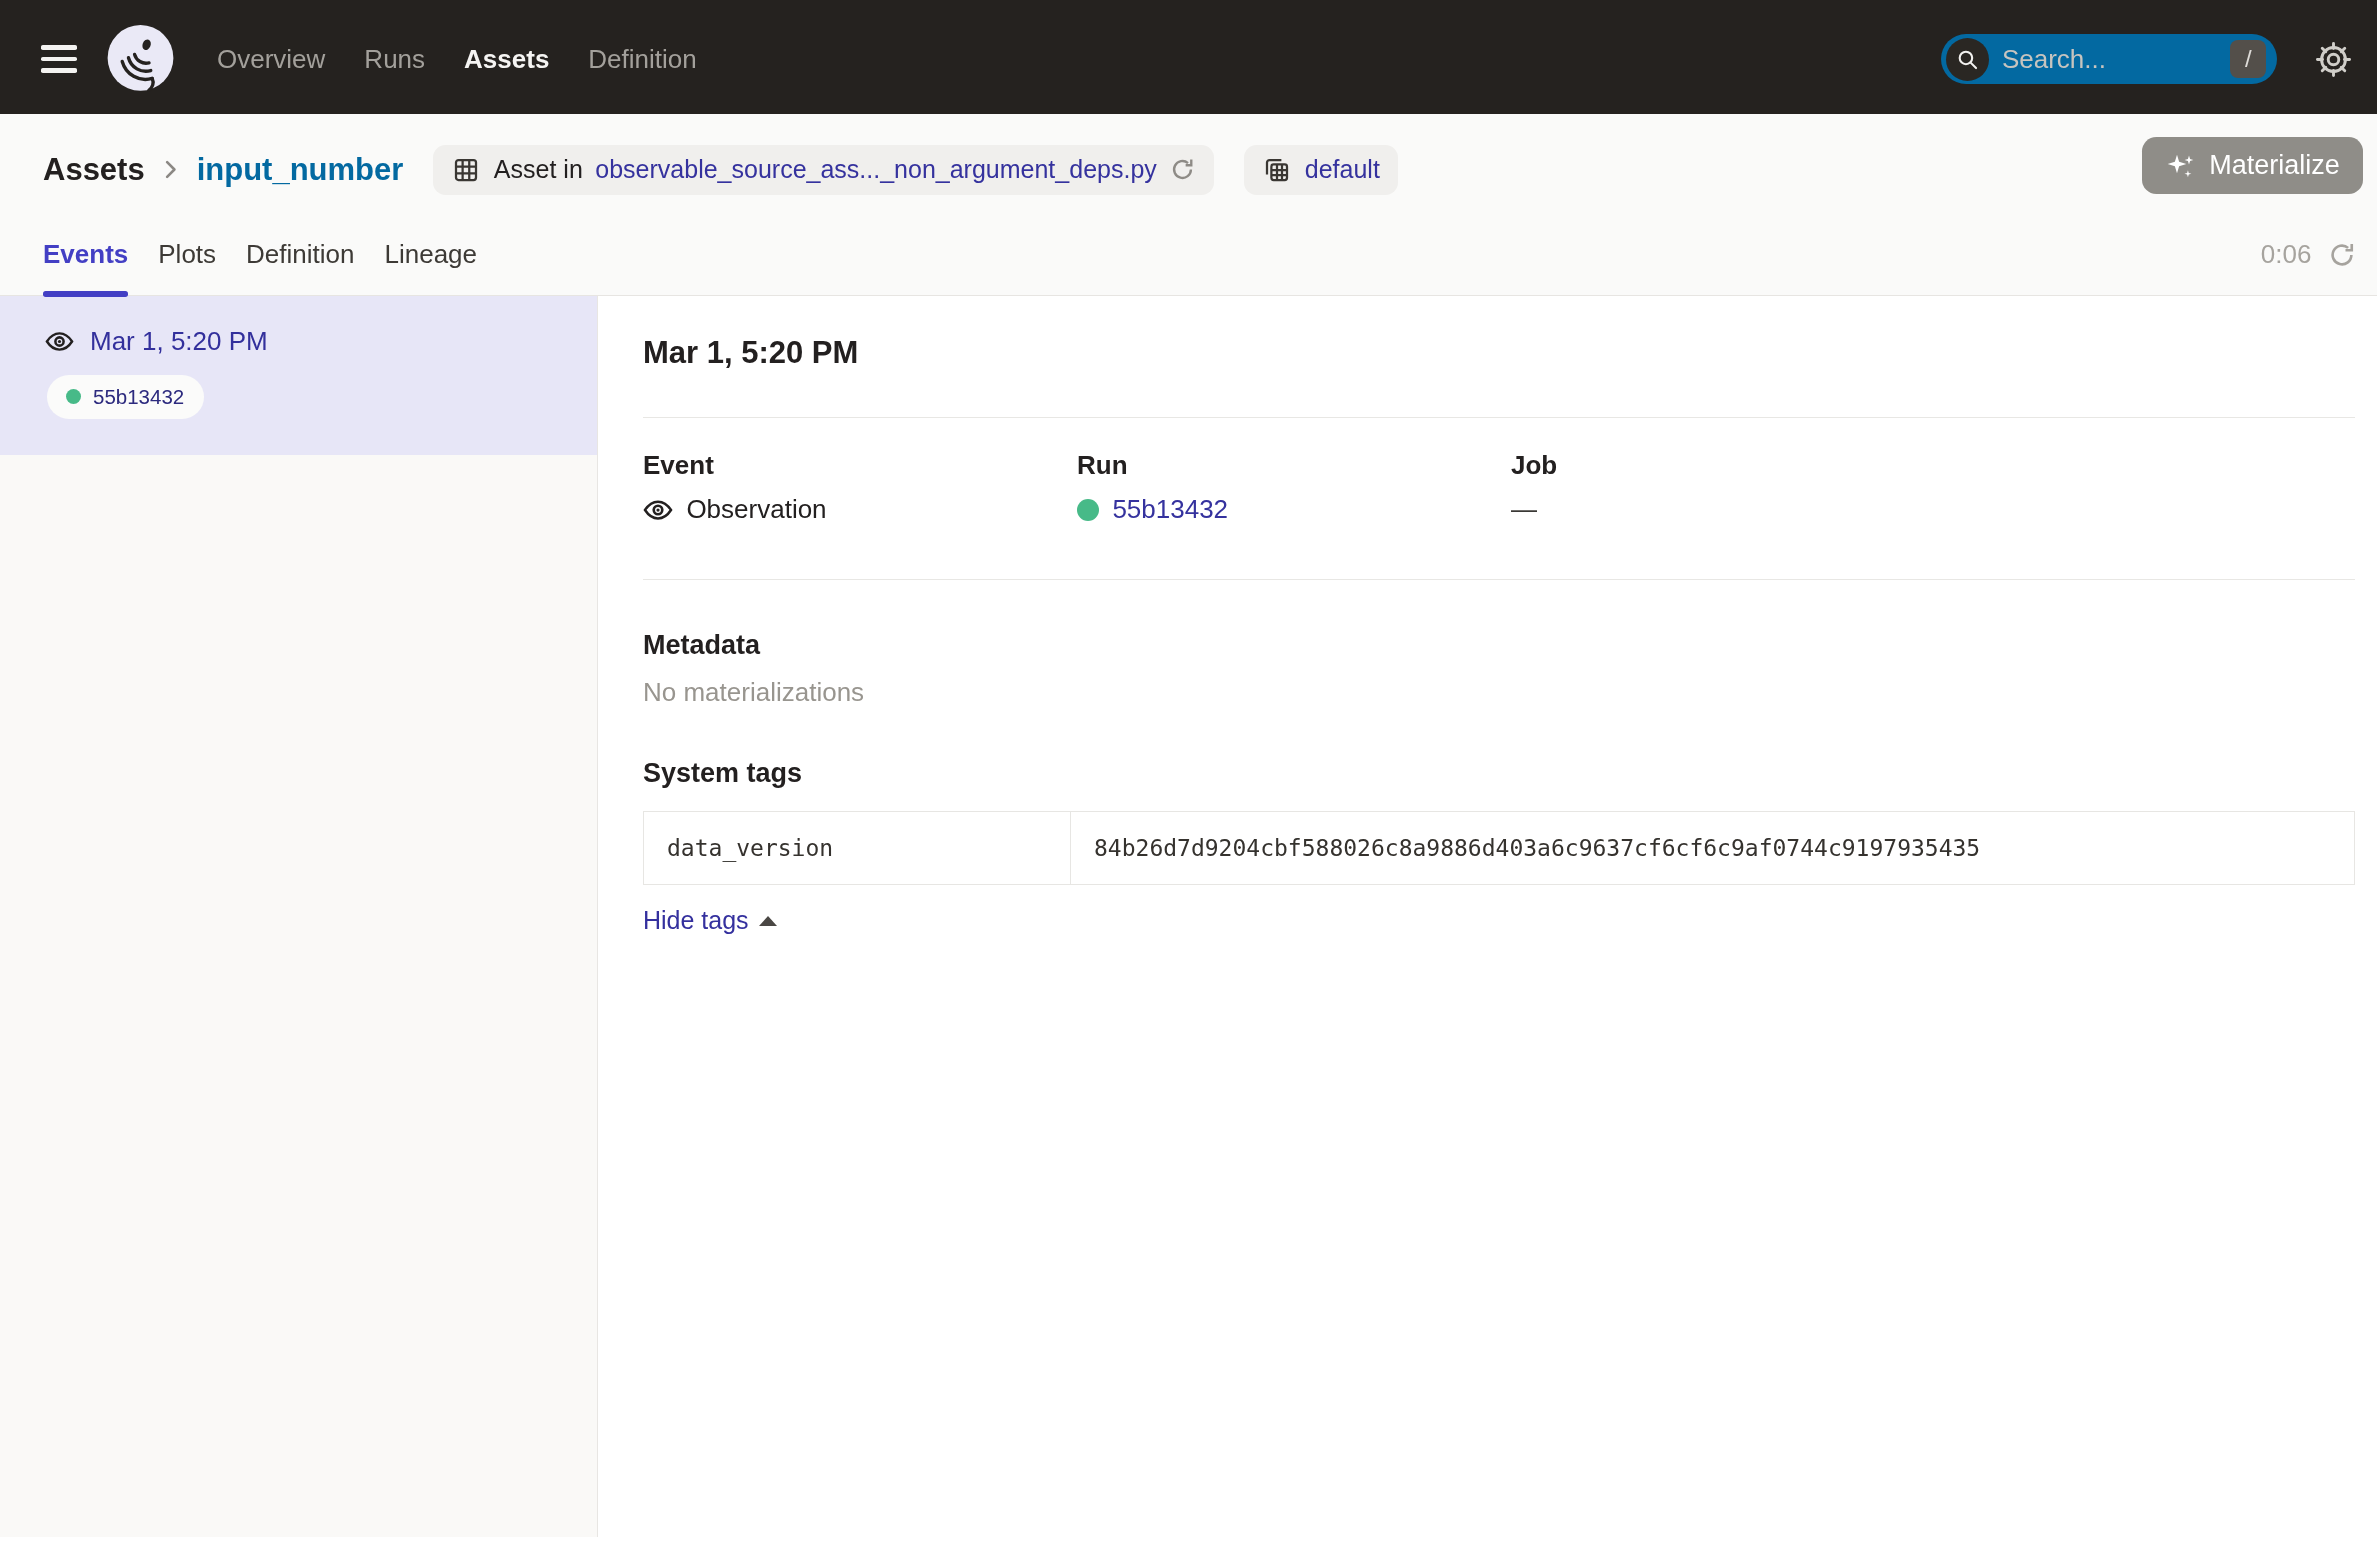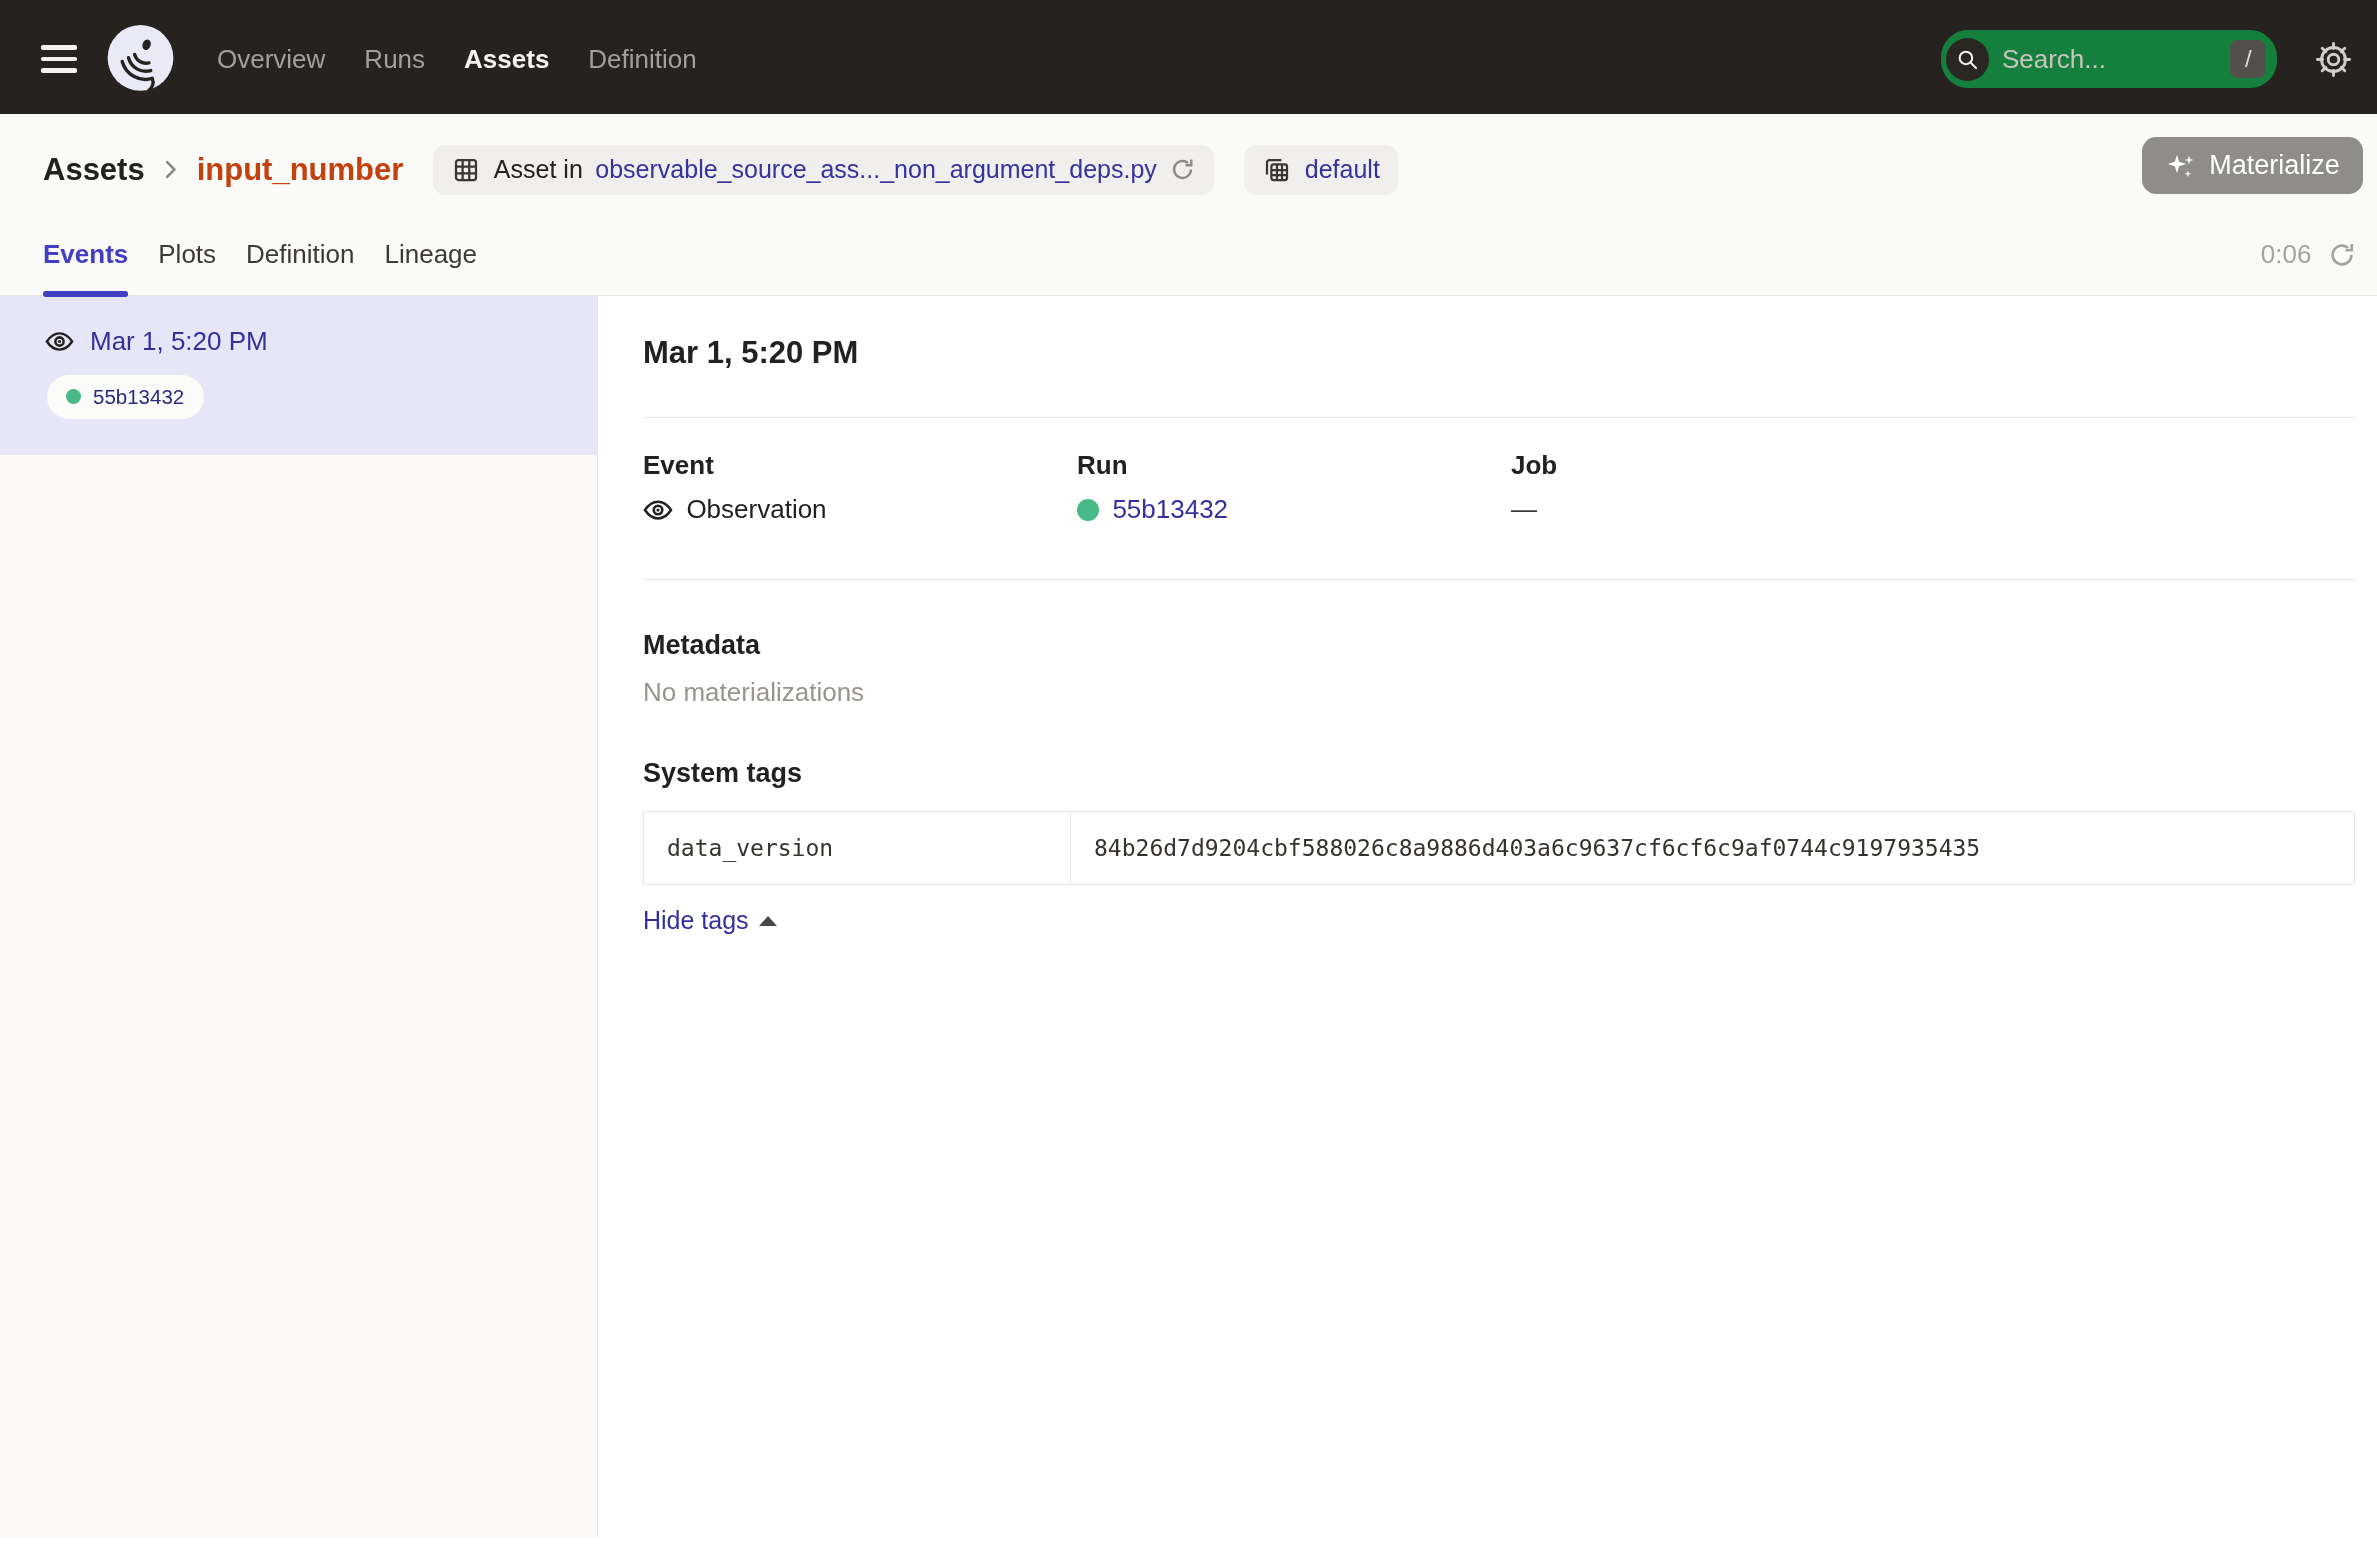--- a/index.html
+++ b/index.html
@@ -19,21 +19,21 @@
     padding: 4px 23px 0 41px;
   }
   .hamburger { width: 36px; display: flex; flex-direction: column; gap: 7.1px; cursor: pointer; margin-right: 25px; }
   .hamburger span { display: block; height: 4.5px; border-radius: 1.8px; background: #f4f3f1; }
   .logo-wrap { width: 77px; height: 77px; margin-right: 38px; display: flex; align-items: center; justify-content: center; }
   .nav-items { display: flex; align-items: center; gap: 39px; }
   .nav-item { font-size: 26px; color: #a3a09b; cursor: pointer; }
   .nav-item.active { color: #f5f4f2; font-weight: bold; }
   .topnav-right { margin-left: auto; display: flex; align-items: center; gap: 36px; }
   .search-pill {
-    width: 336px; height: 58px; border-radius: 27px; background: #15803d;
+    width: 336px; height: 50px; border-radius: 27px; background: #0369a1;
     display: flex; align-items: center; padding: 0 10.7px 0 5.4px;
   }
   .search-circle {
     width: 43px; height: 43px; border-radius: 50%; background: #2a2723;
     display: flex; align-items: center; justify-content: center; flex: none;
   }
   .search-input {
     flex: 1; min-width: 0; background: transparent; border: none; outline: none;
     font-family: "Liberation Sans", sans-serif;
     font-size: 26px; color: #e8e6e3; padding: 0 12.5px;
@@ -46,21 +46,21 @@
   .gear { width: 41px; height: 41px; color: #d0cec9; cursor: pointer; }
 
   
   .header {
     background: #fafaf9; border-bottom: 1.8px solid #e7e5e2;
     padding: 27px 0 0 43px; position: relative;
   }
   .breadcrumb-row { display: flex; align-items: center; height: 57px; }
   .crumb-root { font-size: 31px; font-weight: bold; color: #232020; cursor: pointer; }
   .crumb-sep { width: 27px; height: 27px; margin: 0 12.5px; }
-  .crumb-current { font-size: 31px; font-weight: bold; color: #c2410c; }
+  .crumb-current { font-size: 31px; font-weight: bold; color: #0369a1; }
   .pill {
     display: inline-flex; align-items: center; gap: 12.5px;
     background: #f0efed; border-radius: 12.5px; height: 50px;
     padding: 0 18px; margin-left: 30px; font-size: 25px; color: #232020;
   }
   .pill .link { color: #35329e; cursor: pointer; }
   .pill-icon { width: 30px; height: 30px; color: #3a3733; }
   .refresh-sm { width: 27px; height: 27px; color: #8e8b86; cursor: pointer; }
   .materialize-btn {
     position: absolute; right: 14.3px; top: 23px;

